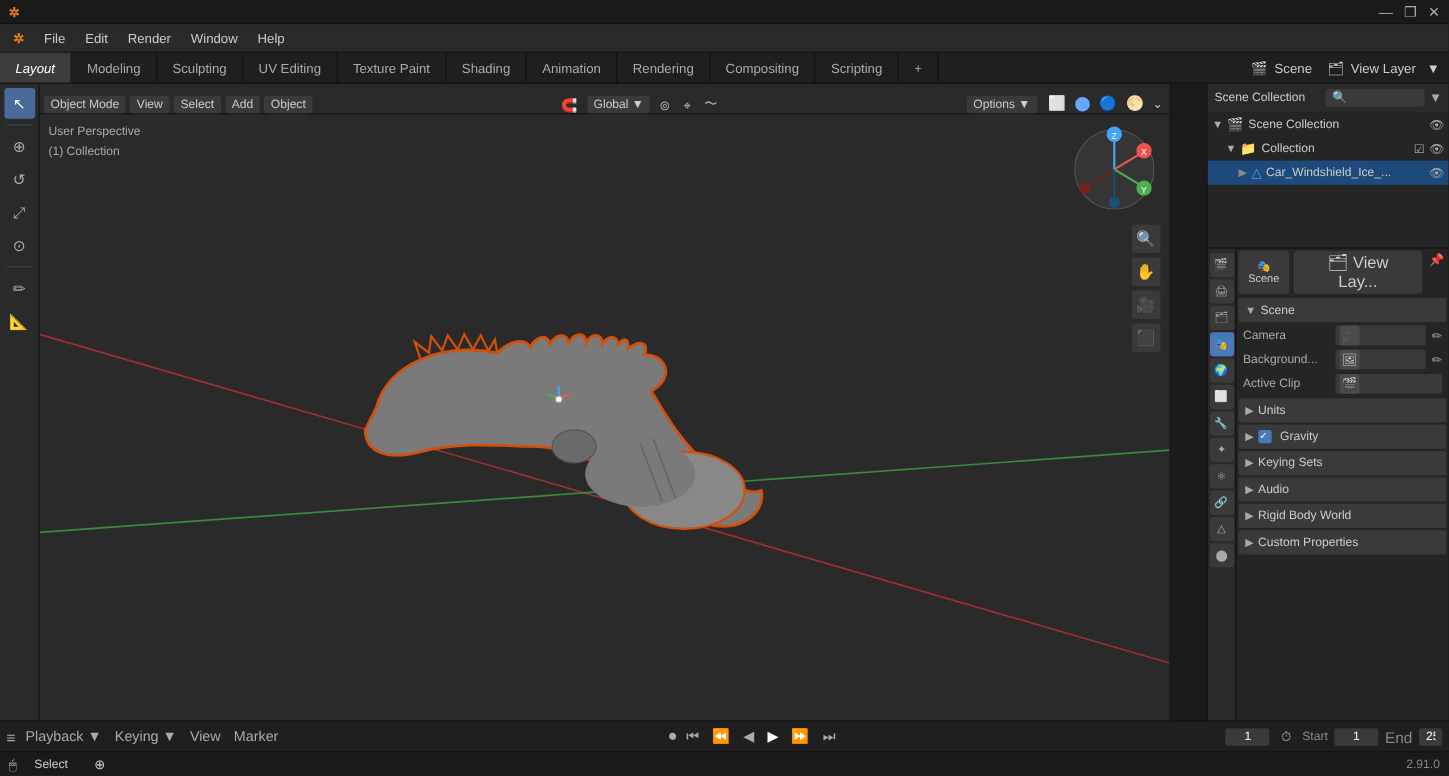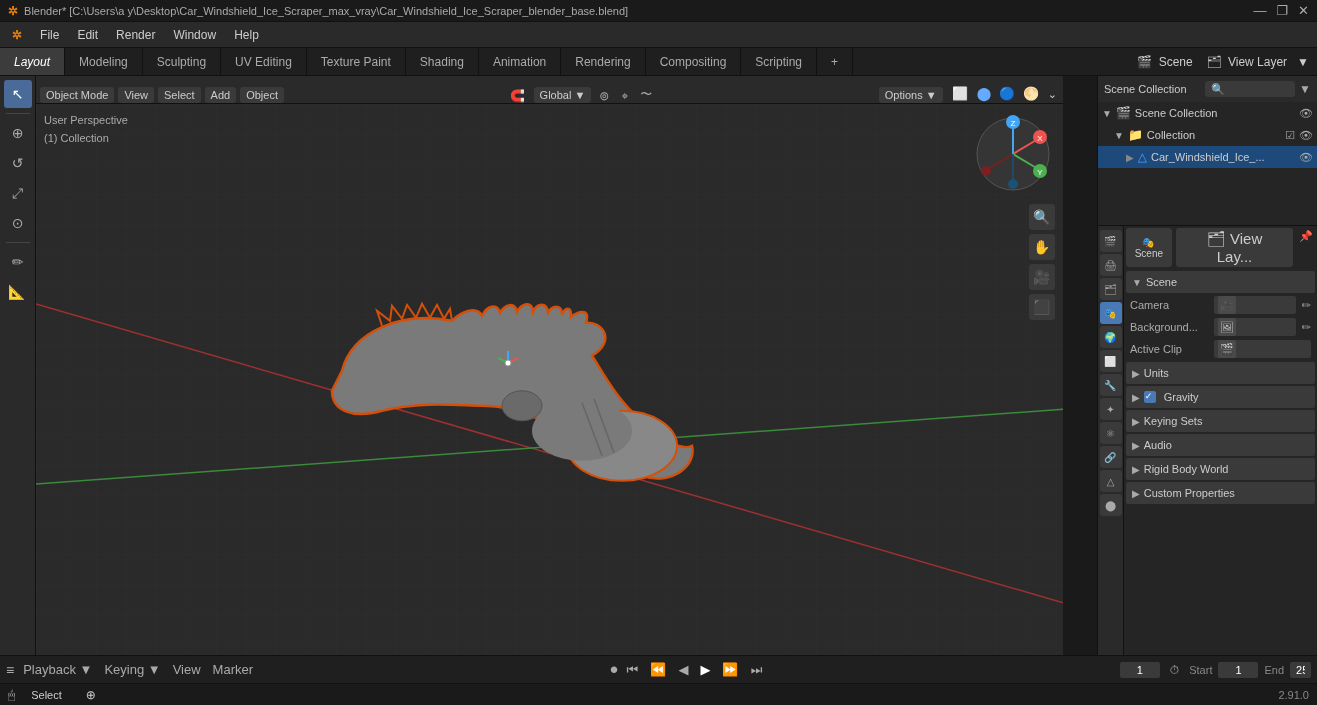--- a/index.html
+++ b/index.html
@@ -409,21 +409,20 @@
     }
     .axis-line-red { stroke: #a03030; stroke-width: 1.5; }
     .axis-line-green { stroke: #3a8a3a; stroke-width: 1.5; }
   </style>
 </head>
 <body>
 
 <div id="titlebar">
   <div id="titlebar-left">
     <span style="color:#e87d0d;font-weight:bold;">✲</span>
-    <span id="titlebar-title">Blender* [C:\Users\a y\Desktop\Car_Windshield_Ice_Scraper_max_vray\Car_Windshield_Ice_Scraper_blender_base.blend]</span>
   </div>
   <div id="titlebar-controls">
     <span>—</span>
     <span>❐</span>
     <span>✕</span>
   </div>
 </div>
 
 <div id="menubar">
   <div class="menu-item" style="color:#e87d0d;font-weight:bold;">✲</div>
@@ -744,21 +743,21 @@
     <button class="timeline-btn">⏪</button>
     <button class="timeline-btn">◀</button>
     <button class="timeline-btn" style="color:#fff;">▶</button>
     <button class="timeline-btn">⏩</button>
     <button class="timeline-btn">⏭</button>
     <div style="flex:1;"></div>
     <input class="frame-input" value="1" style="">
     <span style="color:#aaa;font-size:12px;margin:0 4px;">⏱</span>
     <span style="color:#888;font-size:11px;">Start</span>
     <input class="frame-input" value="1" style="">
-    <span style="color:#888;font-size:11px;">End</span>
+    <span style="color:#888;font-size:14px;">End</span>
     <input class="frame-input" value="250" style="width: 21px;">
   </div>
 
   <div id="statusbar">
     <span style="color:#ccc;font-size:12px;">🖱</span>
     <span class="status-key">Select</span>
     <span style="color:#ccc;font-size:12px;margin-left:8px;">⊕</span>
     <span class="status-item"></span>
     <div style="flex:1;"></div>
     <span class="status-item">2.91.0</span>

